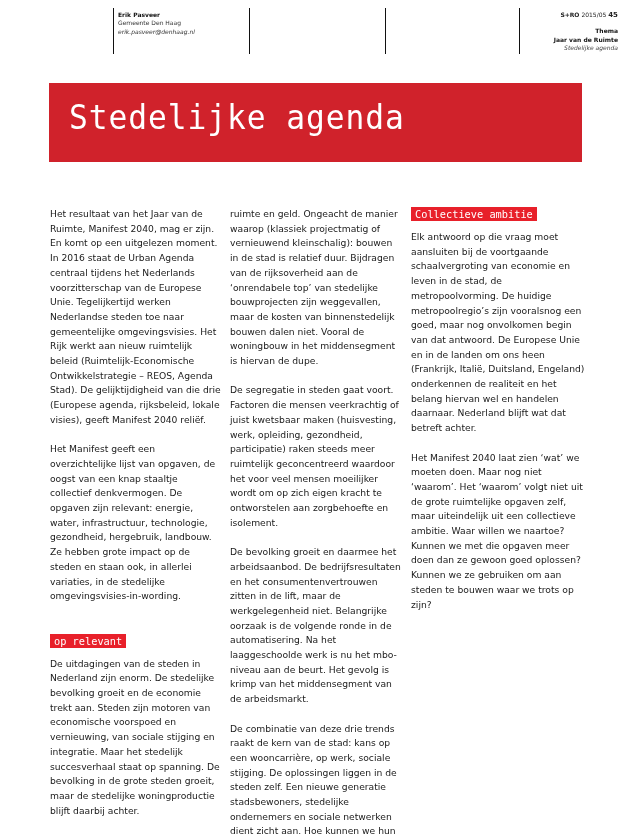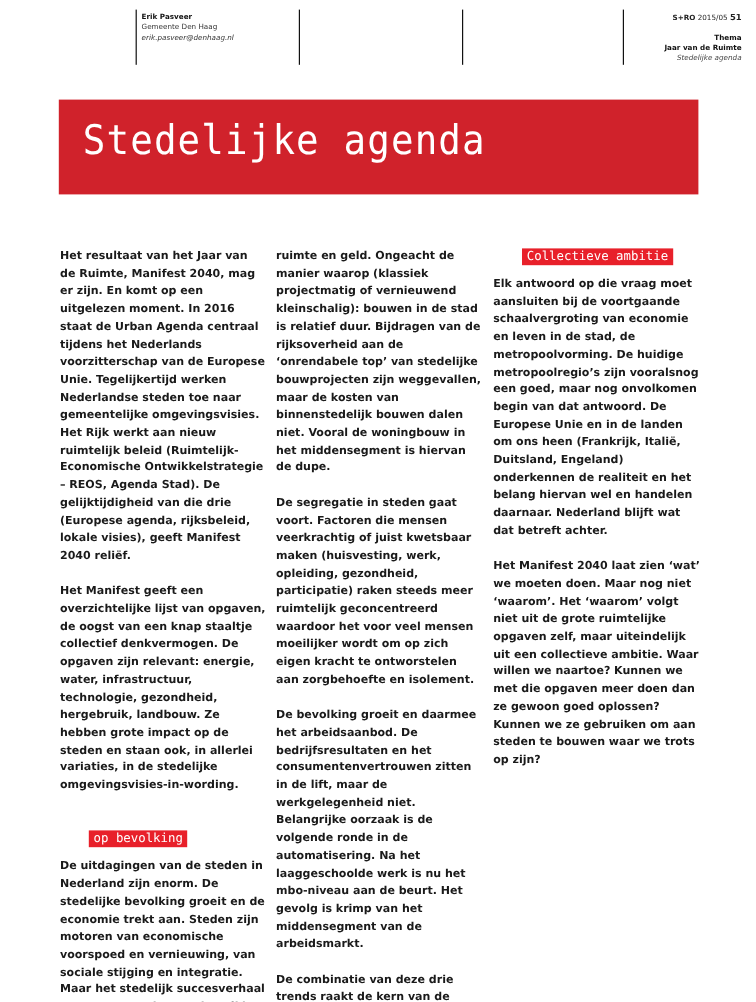--- a/index.html
+++ b/index.html
@@ -12,26 +12,26 @@
   .issue-block { position:absolute; right:12px; top:11px; text-align:right; font-size:6px; line-height:8.3px; color:#222; }
   .issue-block .mag { font-weight:bold; }
   .issue-block .pg { font-weight:bold; font-size:7px; }
   .issue-block .spacer { height:8px; }
   .issue-block .theme { font-weight:bold; color:#111; }
   .issue-block .subtitle { font-style:italic; color:#444; }
   .banner { position:absolute; left:49px; top:83px; width:533px; height:79px; background:#d0222b; }
   .banner-title { position:absolute; left:20px; top:14px; color:#fff; font-family:"DejaVu Sans Mono", monospace;
                   font-size:34px; letter-spacing:1px; line-height:40px; transform:scaleX(0.92); transform-origin:left; }
   .col { position:absolute; top:207px; width:172px; font-size:9.2px; line-height:14.7px; color:#1a1a1a; }
-  .col p { margin:0 0 14.7px 0;font-weight:bold; }
+  .col p { margin:0 0 14.7px 0; }
   .col1 { left:50px; }
   .col2 { left:230px; }
   .col3 { left:411px; width:176px; }
   .subhead { display:inline; background:#e8202a; color:#fff; font-family:"DejaVu Sans Mono", monospace;
-             font-size:10.3px; line-height:14.5px; padding:1px 4px; box-decoration-break:clone;margin-left:24px; -webkit-box-decoration-break:clone; }
+             font-size:10.3px; line-height:14.5px; padding:1px 4px; box-decoration-break:clone; -webkit-box-decoration-break:clone; }
   .subhead-wrap { margin:0 0 8px 0; line-height:15px; }
   .bio { font-style:italic; }
   .endmark { display:inline-block; width:6px; height:6px; background:#111; margin-left:3px; vertical-align:0px; }
 </style>
 </head>
 <body>
 
 <div class="vline" style="left:113px;"></div>
 <div class="vline" style="left:249px;"></div>
 <div class="vline" style="left:385px;"></div>
@@ -40,38 +40,38 @@
 <div class="author-block">
   <div class="name">Erik Pasveer</div>
   <div>Gemeente Den Haag</div>
   <div class="email">erik.pasveer@denhaag.nl</div>
 </div>
 
 <div class="issue-block">
   <div>
     <span class="mag">S+RO</span>
     <span>2015/05</span>
-    <span class="pg">51</span>
+    <span class="pg">45</span>
   </div>
   <div class="spacer"></div>
   <div class="theme">Thema</div>
   <div class="theme">Jaar van de Ruimte</div>
   <div class="subtitle">Stedelijke agenda</div>
 </div>
 
 <div class="banner">
   <div class="banner-title">Stedelijke agenda</div>
 </div>
 
 <div class="col col1">
   <p>Het resultaat van het Jaar van de Ruimte, Manifest 2040, mag er zijn. En komt op een uitgelezen moment. In 2016 staat de Urban Agenda centraal tijdens het Nederlands voorzitterschap van de Europese Unie. Tegelijkertijd werken Nederlandse steden toe naar gemeentelijke omgevingsvisies. Het Rijk werkt aan nieuw ruimtelijk beleid (Ruimtelijk-Economische Ontwikkelstrategie – REOS, Agenda Stad). De gelijktijdigheid van die drie (Europese agenda, rijksbeleid, lokale visies), geeft Manifest 2040 reliëf.</p>
   <p>Het Manifest geeft een overzichtelijke lijst van opgaven, de oogst van een knap staaltje collectief denkvermogen. De opgaven zijn relevant: energie, water, infrastructuur, technologie, gezondheid, hergebruik, landbouw. Ze hebben grote impact op de steden en staan ook, in allerlei variaties, in de stedelijke omgevingsvisies-in-wording.</p>
   <div class="subhead-wrap">
     <br>
-    <span class="subhead">op bevolking</span>
+    <span class="subhead">op relevant</span>
   </div>
   <p>De uitdagingen van de steden in Nederland zijn enorm. De stedelijke bevolking groeit en de economie trekt aan. Steden zijn motoren van economische voorspoed en vernieuwing, van sociale stijging en integratie. Maar het stedelijk succesverhaal staat op spanning. De bevolking in de grote steden groeit, maar de stedelijke woningproductie blijft daarbij achter.</p>
   <p>Nieuwe binnenstedelijke woningbouw is dringend noodzakelijk, maar kost</p>
 </div>
 
 <div class="col col2">
   <p>ruimte en geld. Ongeacht de manier waarop (klassiek projectmatig of vernieuwend kleinschalig): bouwen in de stad is relatief duur. Bijdragen van de rijksoverheid aan de ‘onrendabele top’ van stedelijke bouwprojecten zijn weggevallen, maar de kosten van binnenstedelijk bouwen dalen niet. Vooral de woningbouw in het middensegment is hiervan de dupe.</p>
   <p>De segregatie in steden gaat voort. Factoren die mensen veerkrachtig of juist kwetsbaar maken (huisvesting, werk, opleiding, gezondheid, participatie) raken steeds meer ruimtelijk geconcentreerd waardoor het voor veel mensen moeilijker wordt om op zich eigen kracht te ontworstelen aan zorgbehoefte en isolement.</p>
   <p>De bevolking groeit en daarmee het arbeidsaanbod. De bedrijfsresultaten en het consumentenvertrouwen zitten in de lift, maar de werkgelegenheid niet. Belangrijke oorzaak is de volgende ronde in de automatisering. Na het laaggeschoolde werk is nu het mbo-niveau aan de beurt. Het gevolg is krimp van het middensegment van de arbeidsmarkt.</p>
   <p>De combinatie van deze drie trends raakt de kern van de stad: kans op een wooncarrière, op werk, sociale stijging. De oplossingen liggen in de steden zelf. Een nieuwe generatie stadsbewoners, stedelijke ondernemers en sociale netwerken dient zicht aan. Hoe kunnen we hun oplossend potentieel maximaal in stelling brengen?</p>

